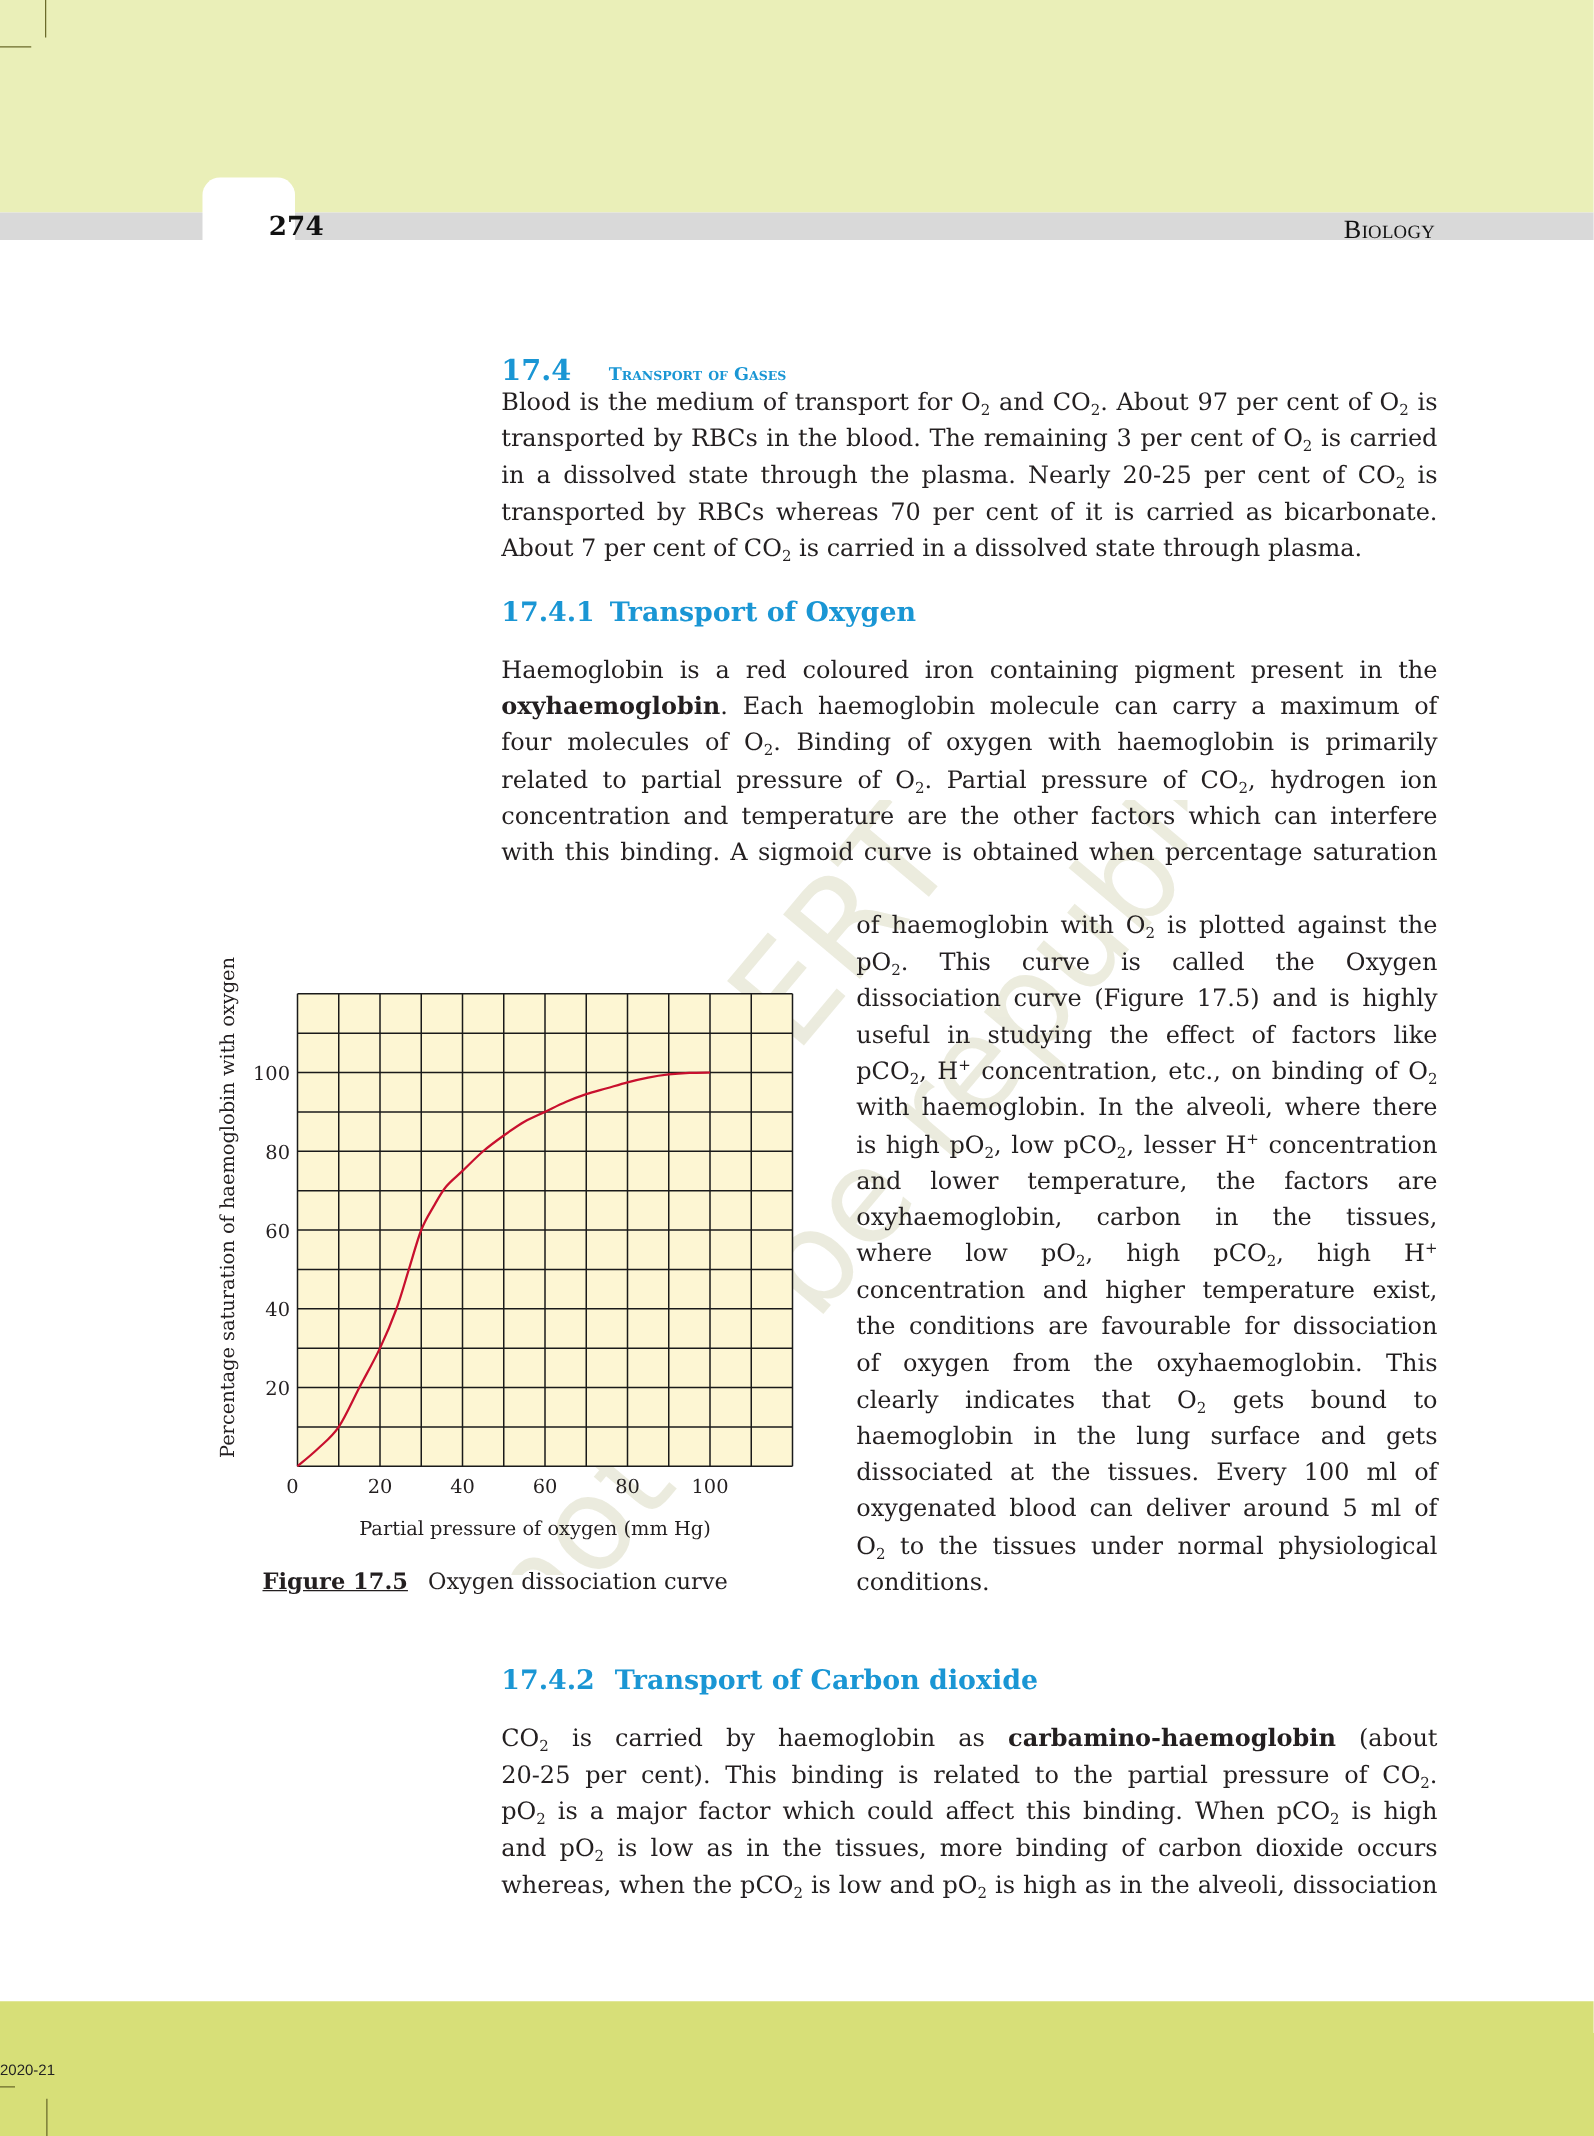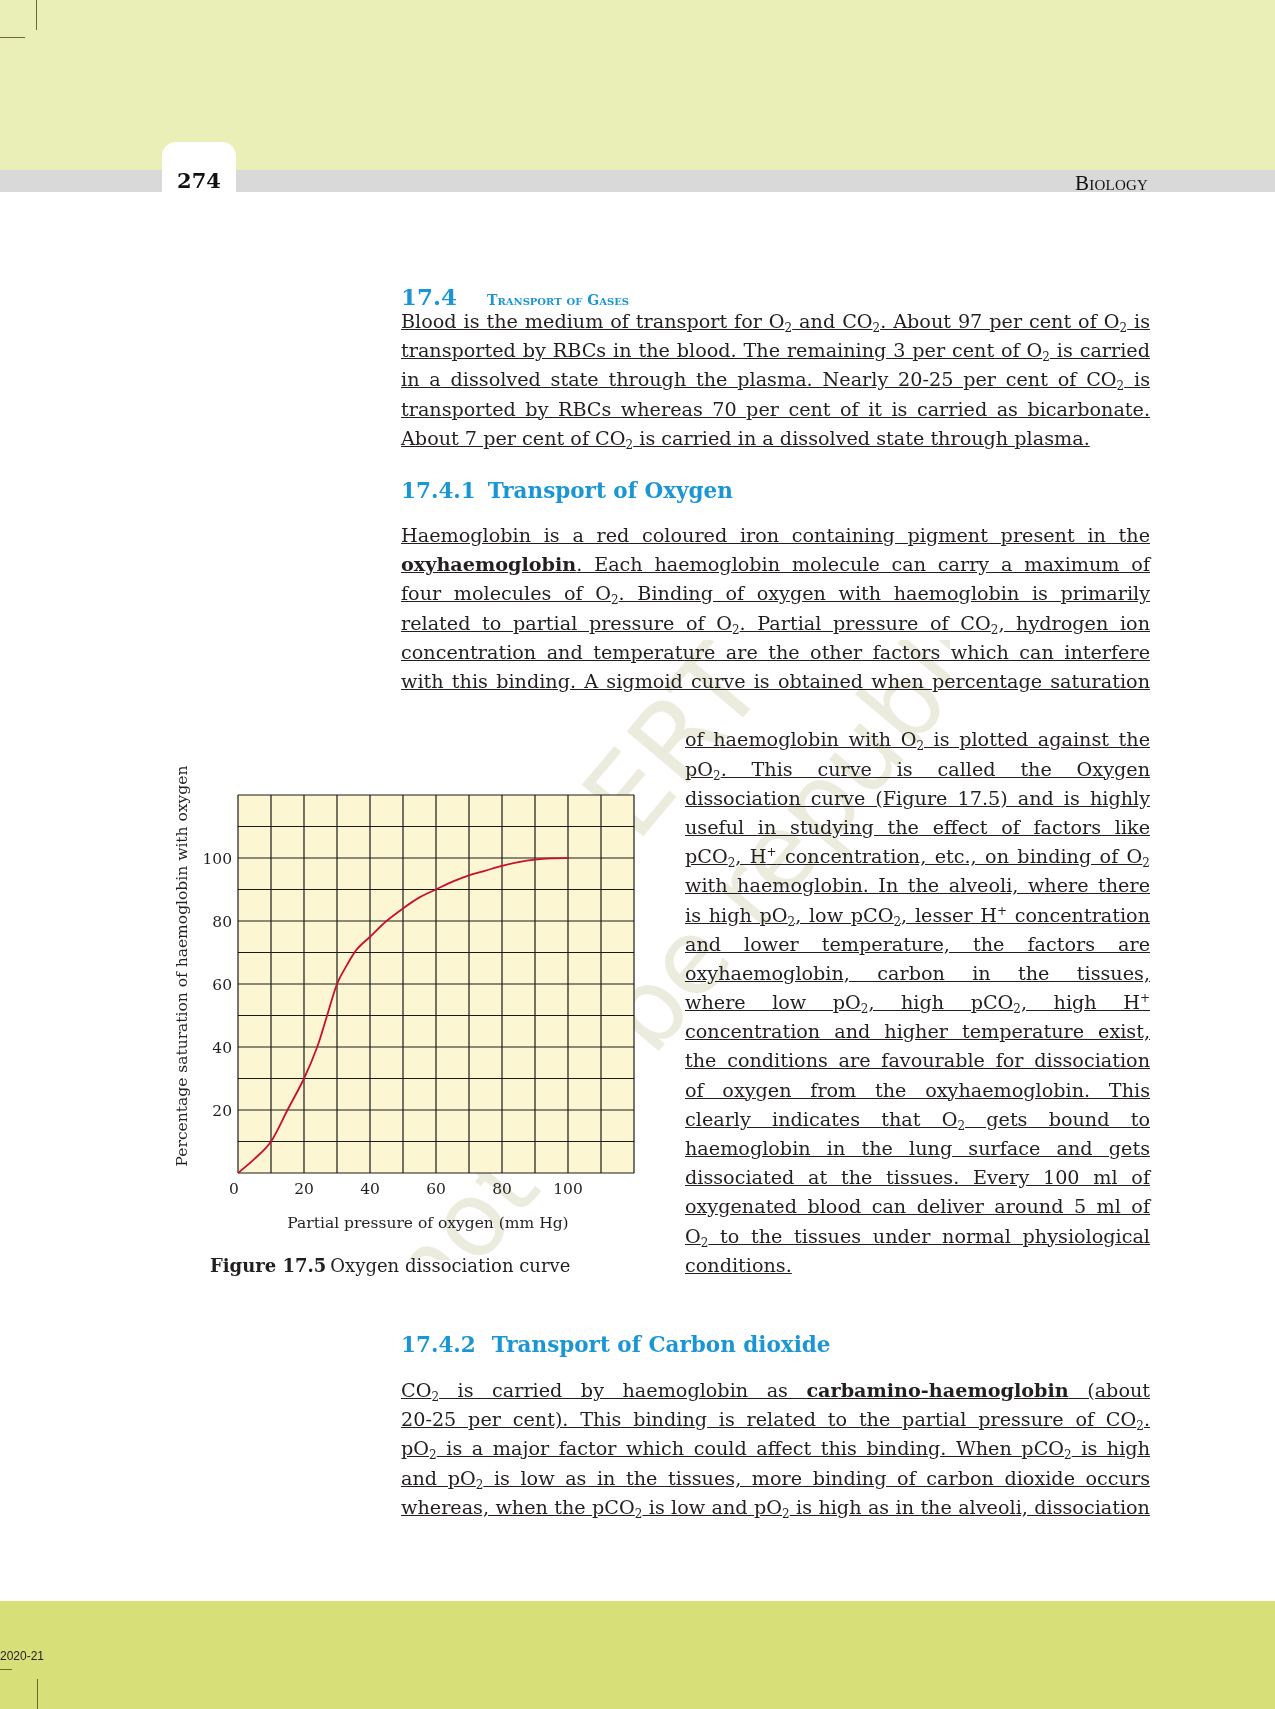--- a/index.html
+++ b/index.html
@@ -10,21 +10,21 @@
     color: #231f20;
   }
   .top-band { position: absolute; left: 0; top: 0; width: 1275px; height: 170px; background: #eaefb8; }
   .grey-band { position: absolute; left: 0; top: 170px; width: 1275px; height: 22px; background: #d9d9d9; }
   .page-tab {
     position: absolute; left: 162px; top: 142px; width: 74px; height: 50px;
     background: #ffffff; border-radius: 14px 14px 0 0;
   }
   .page-number {
     position: absolute; left: 162px; top: 168px; width: 74px; text-align: center;
-    font-family: "DejaVu Serif", serif; font-weight: bold; font-size: 21px; color: #111;
+    font-family: "DejaVu Serif", serif; font-weight: bold; font-size: 21px; color: #111; padding-left: 38px;
   }
   .running-head {
     position: absolute; right: 127px; top: 171px;
     font-family: "Liberation Serif", serif; font-size: 21px; font-variant: small-caps; color: #111;
     letter-spacing: 0.2px;
   }
   .crop-mark { position: absolute; background: #6b6b2a; }
 
   .bottom-band { position: absolute; left: 0; top: 1601px; width: 1275px; height: 108px; background: #d7df78; }
   .footer-year {
@@ -44,33 +44,33 @@
     font-family: "DejaVu Serif", serif; font-weight: bold; color: #1a96d4;
     font-size: 21.5px; white-space: nowrap;
   }
   .h-sub .num { display: inline-block; margin-right: 12px; }
 
   .para {
     position: absolute; left: 401px; width: 749px;
     font-family: "DejaVu Serif", serif; font-size: 19.2px; line-height: 29.2px;
     text-align: justify; color: #231f20;
   }
-  .para .ln { display: block; text-align: justify; text-align-last: justify; white-space: nowrap; height: 29.2px; text-decoration: underline; }
+  .para .ln { display: block; text-align: justify; text-align-last: justify; white-space: nowrap; height: 29.2px; }
   .para .ln.last { text-align-last: left; }
   .para.narrow { left: 685px; width: 465px; }
   sub { font-size: 12px; vertical-align: -4px; line-height: 0; }
   sup { font-size: 12px; vertical-align: 7px; line-height: 0; }
   b { font-weight: bold; }
 
   .figure-wrap { position: absolute; left: 165px; top: 740px; width: 500px; height: 540px; }
   .fig-caption {
     position: absolute; left: 210px; top: 1255px; white-space: nowrap;
     font-family: "DejaVu Serif", serif; font-size: 18px; color: #231f20;
   }
-  .fig-caption .label { font-weight: bold; margin-right: 4px; }
+  .fig-caption .label { font-weight: bold; margin-right: 16px; text-decoration: underline; }
 
   .watermark {
     position: absolute; left: 250px; top: 640px; width: 700px; height: 620px; pointer-events: none;
   }
 </style>
 </head>
 <body>
 
 <div class="top-band"></div>
 <div class="grey-band"></div>

